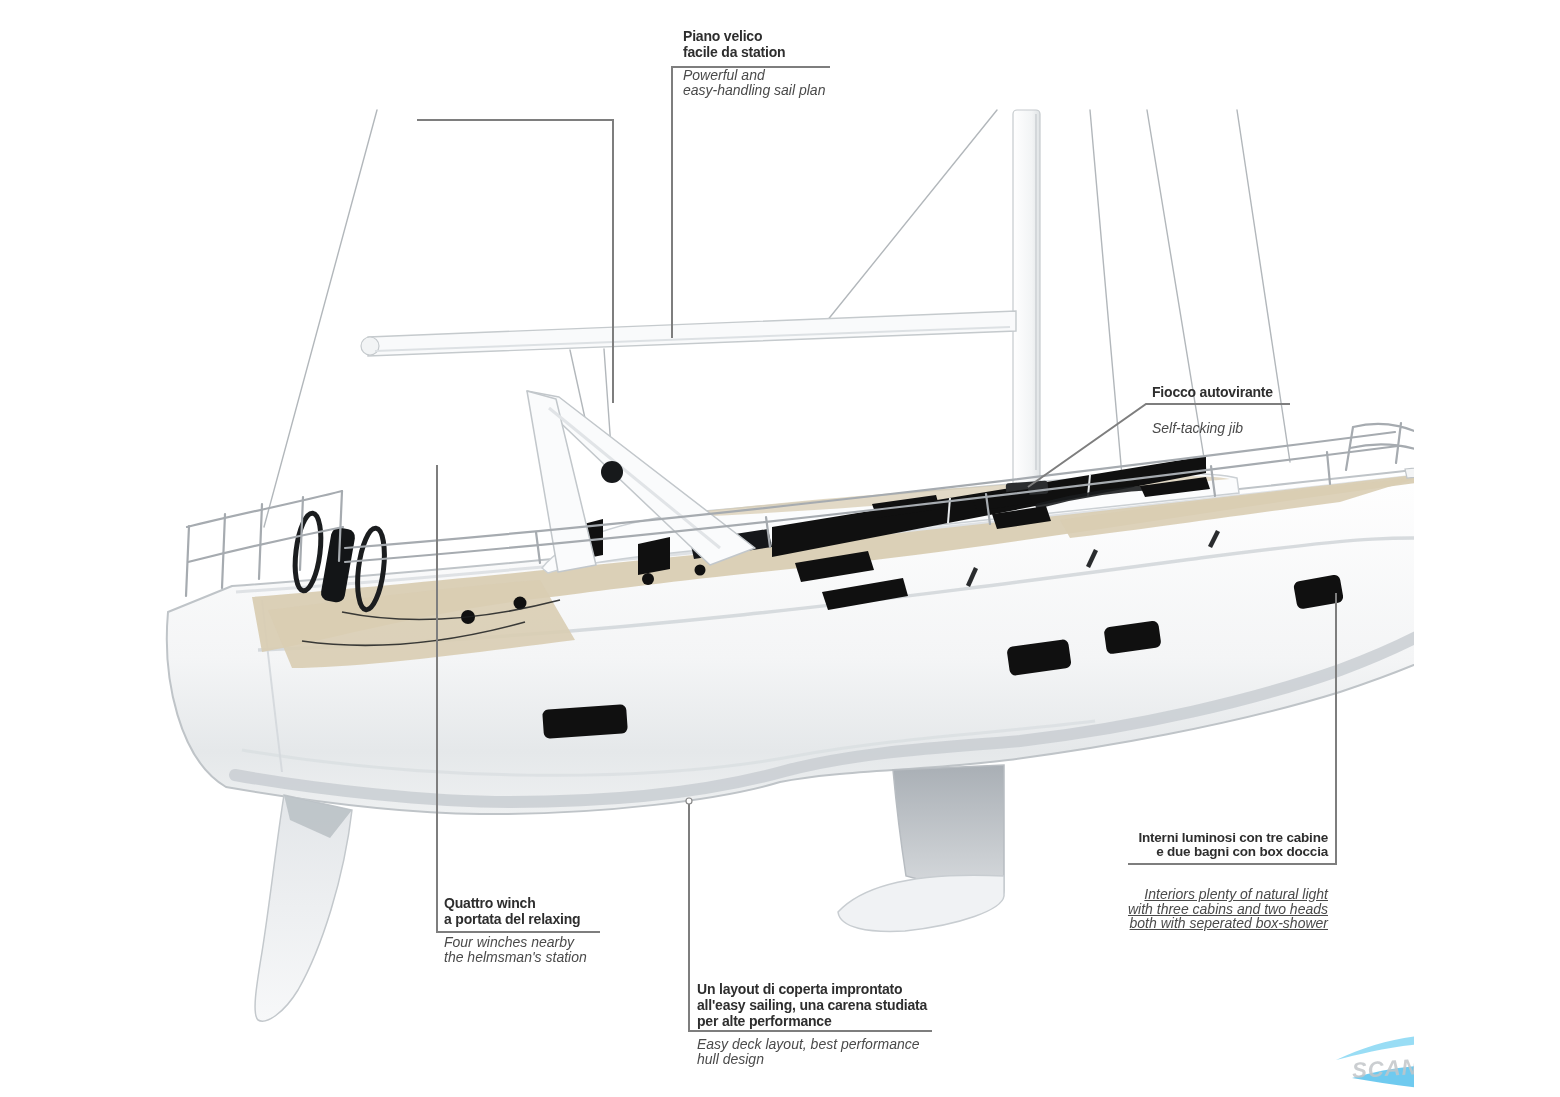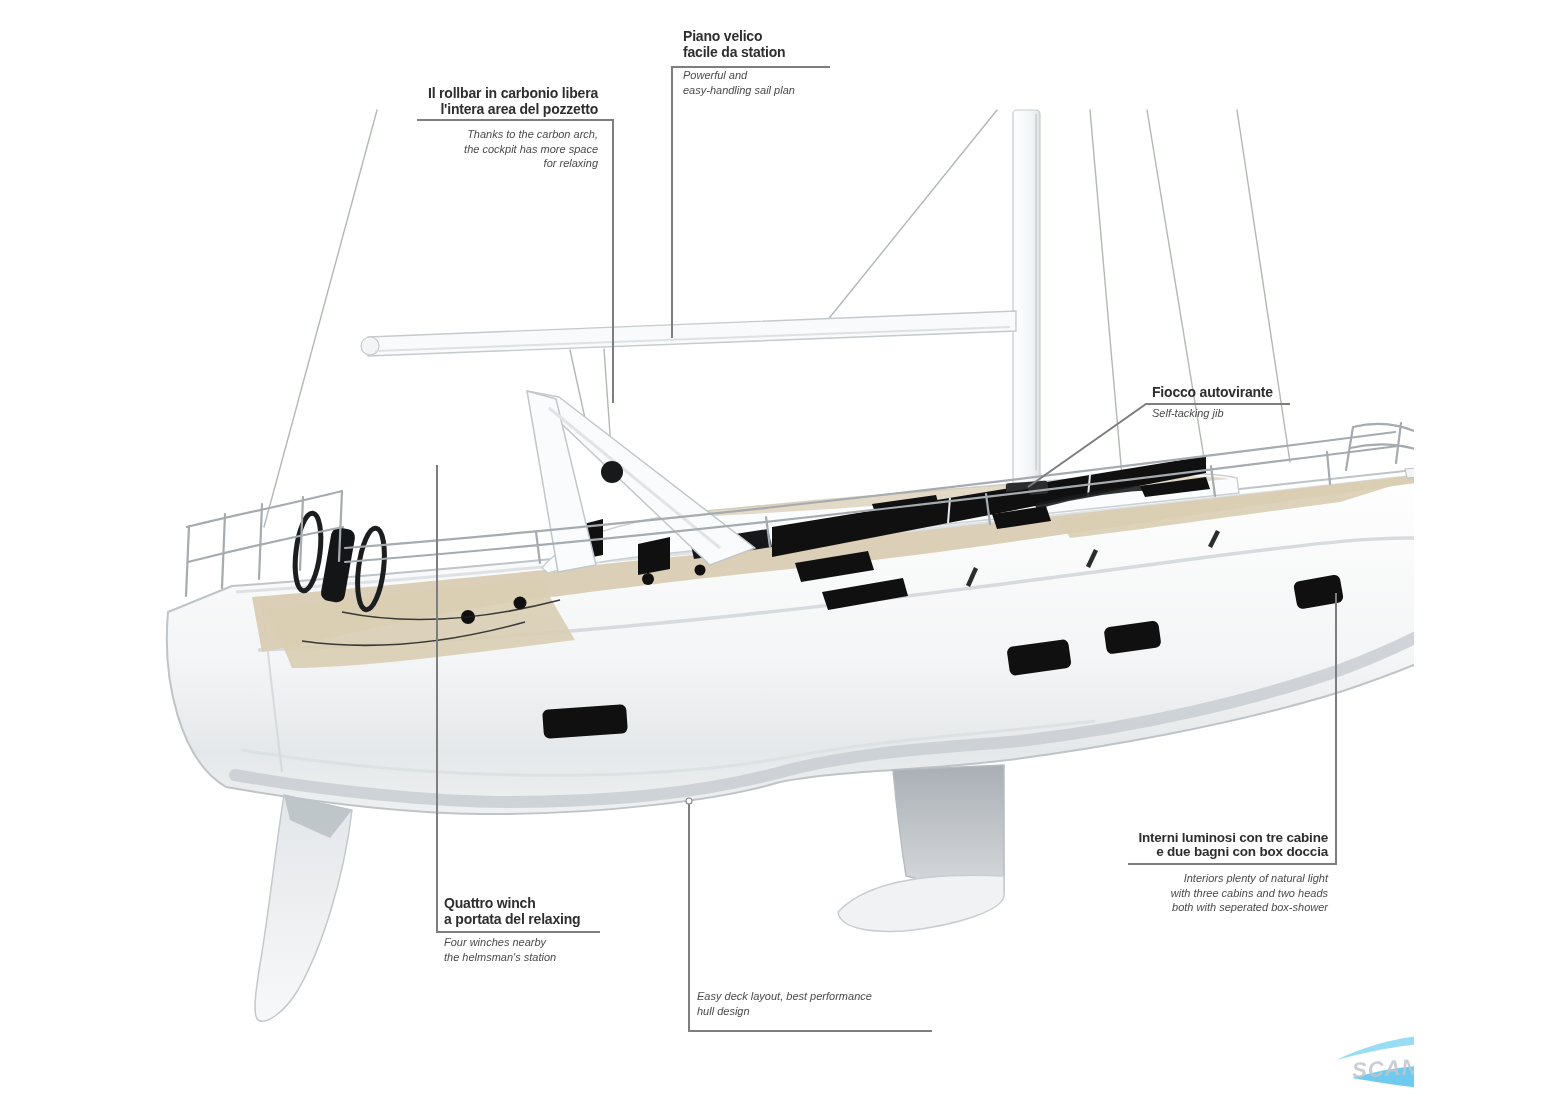--- a/index.html
+++ b/index.html
@@ -8,21 +8,21 @@
     --rigging-gray:#b2b7bb; --wave-light-blue:#7fd4f2; --wave-mid-blue:#4bbdeb;
     --watermark-text-gray:#c2c6c9;
   }
   html,body{margin:0;padding:0;background:var(--background);}
   #stage{position:relative;width:1414px;height:1097px;background:var(--background);
          font-family:"Liberation Sans",sans-serif;overflow:hidden;}
   #boat-svg{position:absolute;left:0;top:0;width:1560px;height:1097px;}
   .callout{position:absolute;}
   .callout .title{font-weight:bold;font-size:14px;line-height:16px;color:var(--label-title);
                   letter-spacing:-0.2px;white-space:nowrap;}
-  .callout .sub{font-style:italic;font-size:11px;line-height:14.5px;color:var(--label-subtitle);
+  .callout .sub{font-style:italic;font-size:14px;line-height:14.5px;color:var(--label-subtitle);
                 margin-top:8px;white-space:nowrap;}
   .callout .line{display:block;}
   .align-right{text-align:right;}
   
   .fill-teak{fill:var(--teak-deck);}
   .fill-window{fill:var(--window-black);}
   .stroke-rig{stroke:var(--rigging-gray);stroke-width:1.4;fill:none;stroke-linecap:round;}
   .rail{stroke:#a6abb0;stroke-width:2.2;fill:none;stroke-linecap:round;}
   .leader{stroke:var(--leader-line);stroke-width:2;fill:none;}
   .wave1{fill:var(--wave-light-blue);}
@@ -214,65 +214,59 @@
     <div class="title">
       <span class="line">Piano velico</span>
       <span class="line">facile da station</span>
     </div>
     <div class="sub">
       <span class="line">Powerful and</span>
       <span class="line">easy-handling sail plan</span>
     </div>
   </div>
 
-  <div class="callout align-right" style="left:370px;top:85px;width:228px;">
-    <div class="title">
-      <span class="line">Il rollbar in carbonio libera</span>
-      <span class="line">l'intera area del pozzetto</span>
-    </div>
-    <div class="sub" style="margin-top:10px;">
-      <span class="line">Thanks to the carbon arch,</span>
-      <span class="line">the cockpit has more space</span>
-      <span class="line">for relaxing</span>
-    </div>
-  </div>
 
   <div class="callout" style="left:1152px;top:384px;">
     <div class="title">
       <span class="line">Fiocco autovirante</span>
     </div>
-    <div class="sub" style="margin-top:6px;">
+    <div class="sub" style="margin-top:21px;">
       <span class="line">Self-tacking jib</span>
     </div>
   </div>
 
   <div class="callout" style="left:444px;top:895px;">
     <div class="title">
       <span class="line">Quattro winch</span>
       <span class="line">a portata del relaxing</span>
     </div>
     <div class="sub">
       <span class="line">Four winches nearby</span>
       <span class="line">the helmsman's station</span>
     </div>
   </div>
 
   <div class="callout" style="left:697px;top:981px;">
+    <div class="title">
+      <span class="line">Un layout di coperta improntato</span>
+      <span class="line">all'easy sailing, una carena studiata</span>
+      <span class="line">per alte performance</span>
+    </div>
     <div class="sub">
       <span class="line">Easy deck layout, best performance</span>
       <span class="line">hull design</span>
     </div>
   </div>
 
   <div class="callout align-right" style="left:1060px;top:831px;width:268px;">
     <div class="title" style="line-height:14px;font-size:13.5px;">
       <span class="line">Interni luminosi con tre cabine</span>
       <span class="line">e due bagni con box doccia</span>
     </div>
-    <div class="sub" style="margin-top:12px;">
+    <div class="sub" style="margin-top:28px;text-decoration:underline;">
       <span class="line">Interiors plenty of natural light</span>
       <span class="line">with three cabins and two heads</span>
       <span class="line">both with seperated box-shower</span>
     </div>
   </div>
 
   <div class="wm-text">SCANBOAT.COM</div>
 
 </div>
 

